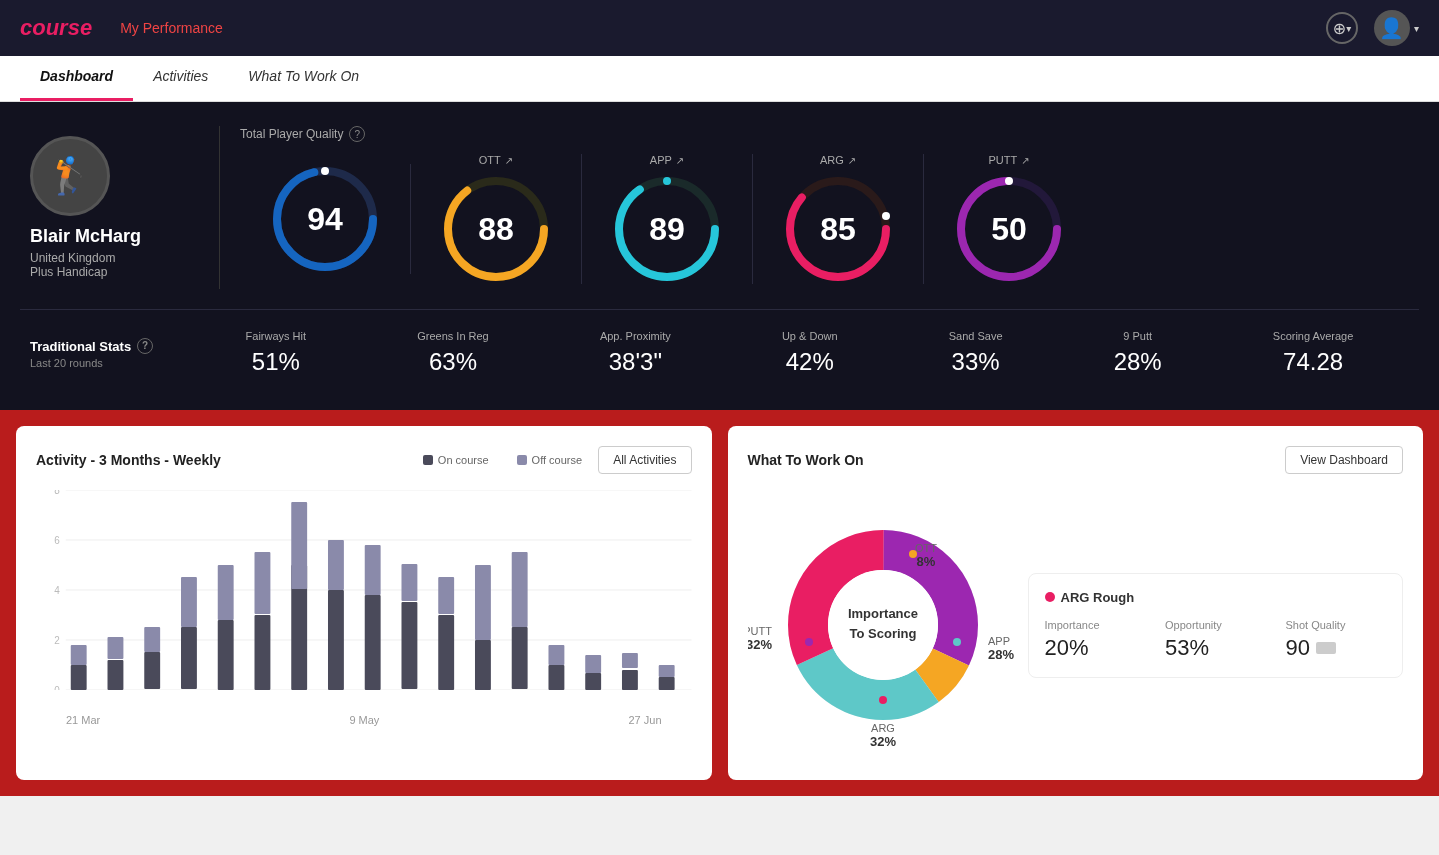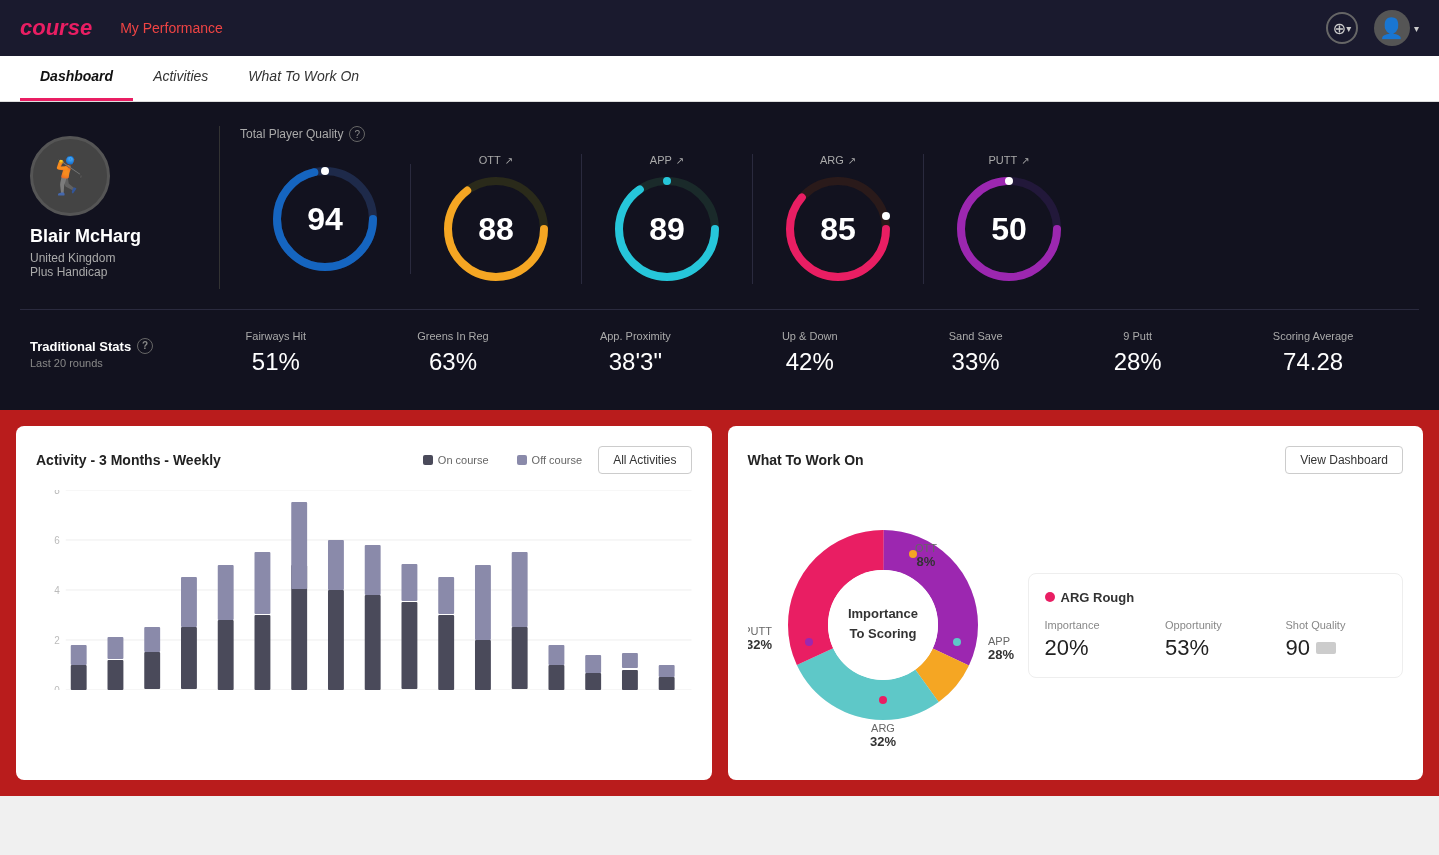--- a/index.html
+++ b/index.html
@@ -400,20 +400,25 @@
           <rect x="553" y="165" width="16" height="18" fill="#8a8aaa" rx="1"></rect>
 
           <rect x="590" y="180" width="16" height="20" fill="#4a4a5a" rx="1"></rect>
           <rect x="590" y="163" width="16" height="15" fill="#8a8aaa" rx="1"></rect>
 
           <rect x="627" y="187" width="16" height="13" fill="#4a4a5a" rx="1"></rect>
           <rect x="627" y="175" width="16" height="12" fill="#8a8aaa" rx="1"></rect>
         </g>
       </svg>
     </div>
+    <div class="chart-x-labels">
+      <span class="chart-x-label">21 Mar</span>
+      <span class="chart-x-label">9 May</span>
+      <span class="chart-x-label">27 Jun</span>
+    </div>
   </div>
 
   <div class="panel" style="flex:1;">
     <div class="panel-header">
       <span class="panel-title">What To Work On</span>
       <button class="btn-outline">View Dashboard</button>
     </div>
     <div style="display:flex;align-items:center;gap:10px;">
 
       <div style="position:relative;width:270px;height:270px;flex-shrink:0;">

